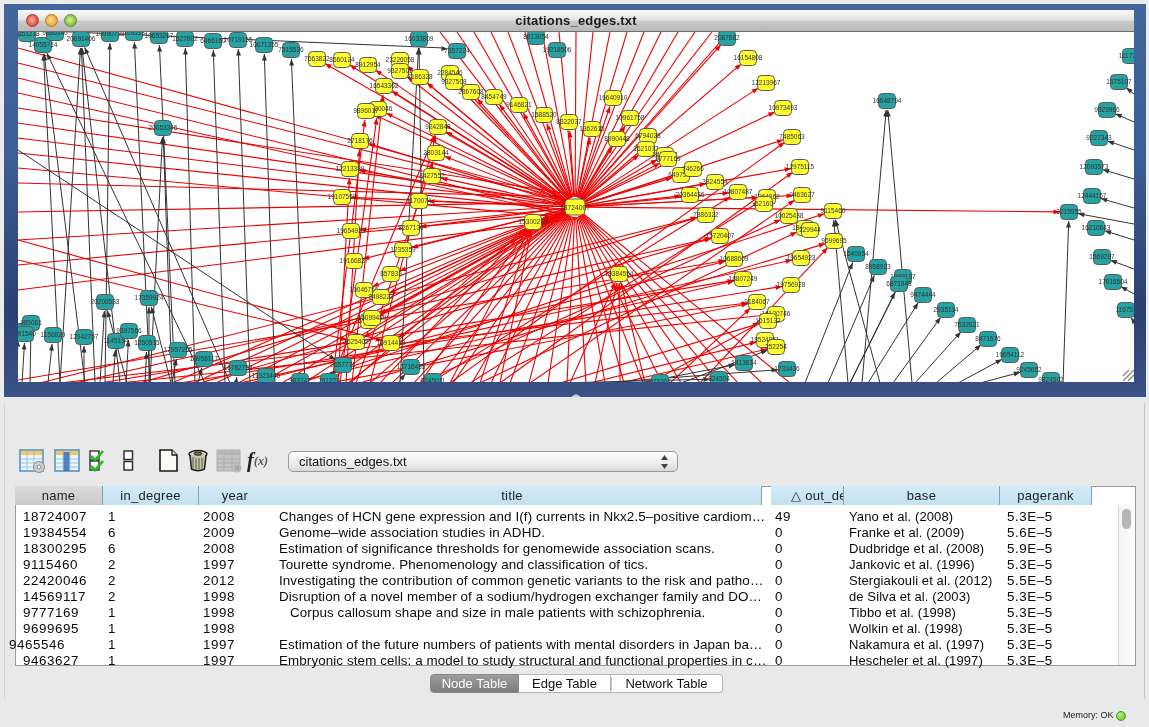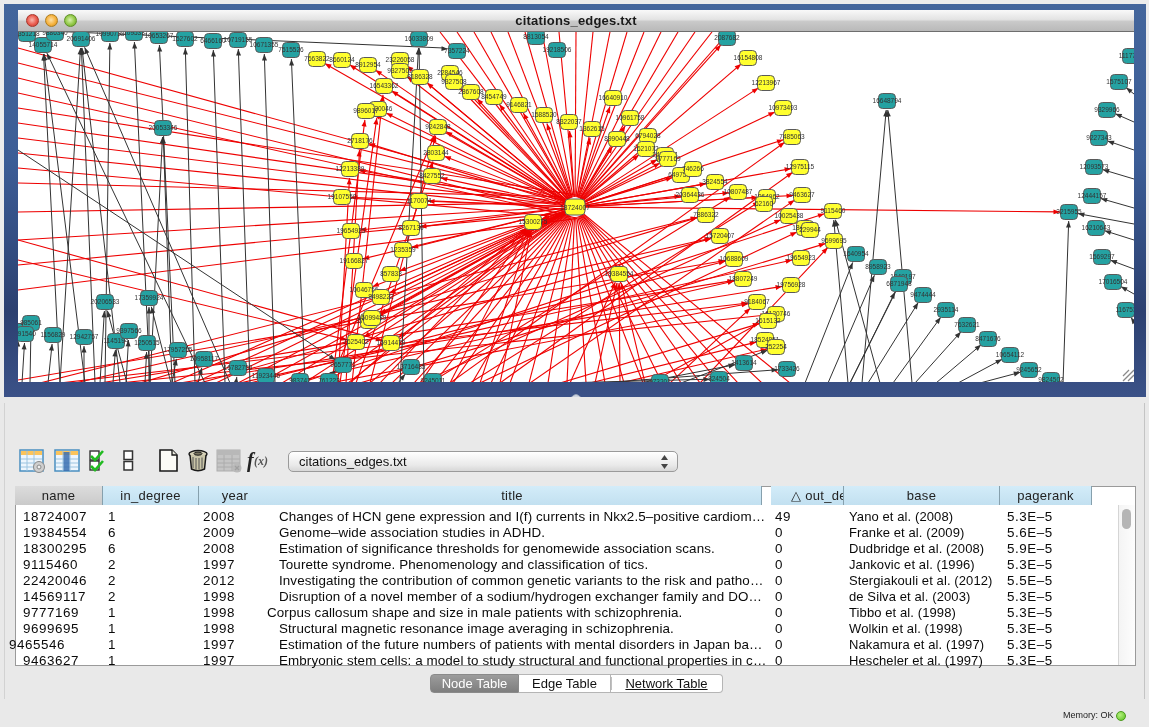--- a/index.html
+++ b/index.html
@@ -870,30 +870,29 @@
       <span style="left:203px">1998</span>
       <span style="left:279px;width:488px;overflow:hidden;text-overflow:ellipsis;letter-spacing:0.1px">Disruption of a novel member of a sodium/hydrogen exchanger family and DOCK…</span>
       <span style="left:775px">0</span>
       <span style="left:849px;font-size:13px;letter-spacing:0.1px">de Silva et al. (2003)</span>
       <span style="left:1007px">5.3E–5</span>
     </div>
 <div class="trow" style="top:207px">
       <span style="left:23px">9777169</span>
       <span style="left:108px">1</span>
       <span style="left:203px">1998</span>
-      <span style="left:267px;width:488px;overflow:hidden;text-overflow:ellipsis;letter-spacing:0.1px">Corpus callosum shape and size in male patients with schizophrenia.</span>
+      <span style="left:290px;width:488px;overflow:hidden;text-overflow:ellipsis;letter-spacing:0.1px">Corpus callosum shape and size in male patients with schizophrenia.</span>
       <span style="left:775px">0</span>
       <span style="left:849px;font-size:13px;letter-spacing:0.1px">Tibbo et al. (1998)</span>
       <span style="left:1007px">5.3E–5</span>
     </div>
 <div class="trow" style="top:223px">
       <span style="left:23px">9699695</span>
       <span style="left:108px">1</span>
       <span style="left:203px">1998</span>
-      <span style="left:279px;width:488px;overflow:hidden;text-overflow:ellipsis;letter-spacing:0.1px">Structural magnetic resonance image averaging in schizophrenia.</span>
       <span style="left:775px">0</span>
       <span style="left:849px;font-size:13px;letter-spacing:0.1px">Wolkin et al. (1998)</span>
       <span style="left:1007px">5.3E–5</span>
     </div>
 <div class="trow" style="top:239px">
       <span style="left:9px">9465546</span>
       <span style="left:108px">1</span>
       <span style="left:203px">1997</span>
       <span style="left:279px;width:488px;overflow:hidden;text-overflow:ellipsis;letter-spacing:0.1px">Estimation of the future numbers of patients with mental disorders in Japan base…</span>
       <span style="left:775px">0</span>
@@ -908,17 +907,17 @@
       <span style="left:775px">0</span>
       <span style="left:849px;font-size:13px;letter-spacing:0.1px">Hescheler et al. (1997)</span>
       <span style="left:1007px">5.3E–5</span>
     </div>
 
   <div class="abs" style="left:1118px;top:108px;width:17px;height:160px;background:linear-gradient(90deg,#f4f4f4,#fdfdfd);border-left:1px solid #d5d5d5"></div>
   <div class="abs" style="left:1122px;top:112px;width:9px;height:20px;background:#b5b5b5;border-radius:5px"></div>
 
   <div class="tabseg" style="left:430px;width:89px;background:linear-gradient(180deg,#9c9c9c,#7e7e7e);color:#fff;border:1px solid #8a8a8a;border-radius:4px 0 0 4px;">Node Table</div>
   <div class="tabseg" style="left:519px;width:92px;background:#fff;color:#111;border:1px solid #b5b5b5;border-left:none;">Edge Table</div>
-  <div class="tabseg" style="left:611px;width:112px;background:#fff;color:#111;border:1px solid #b5b5b5;border-left:none;border-radius:0 4px 4px 0;text-decoration:underline;">Network Table</div>
+  <div class="tabseg" style="left:611px;width:112px;background:#fff;color:#111;border:1px solid #b5b5b5;border-left:none;border-radius:0 4px 4px 0;">Network Table</div>
   <div class="abs" style="left:611px;top:280px;width:1px;height:13px;background:#c0c0c0"></div>
 
   <span class="abs" style="left:1063px;top:313px;font-size:9px;color:#222">Memory: OK</span>
   <div class="abs" style="left:1116px;top:314px;width:10px;height:10px;border-radius:50%;background:radial-gradient(circle at 3px 3px,#b6f07e,#59c120);border:1px solid #4a9a1a"></div>
 </div>
 </body></html>

